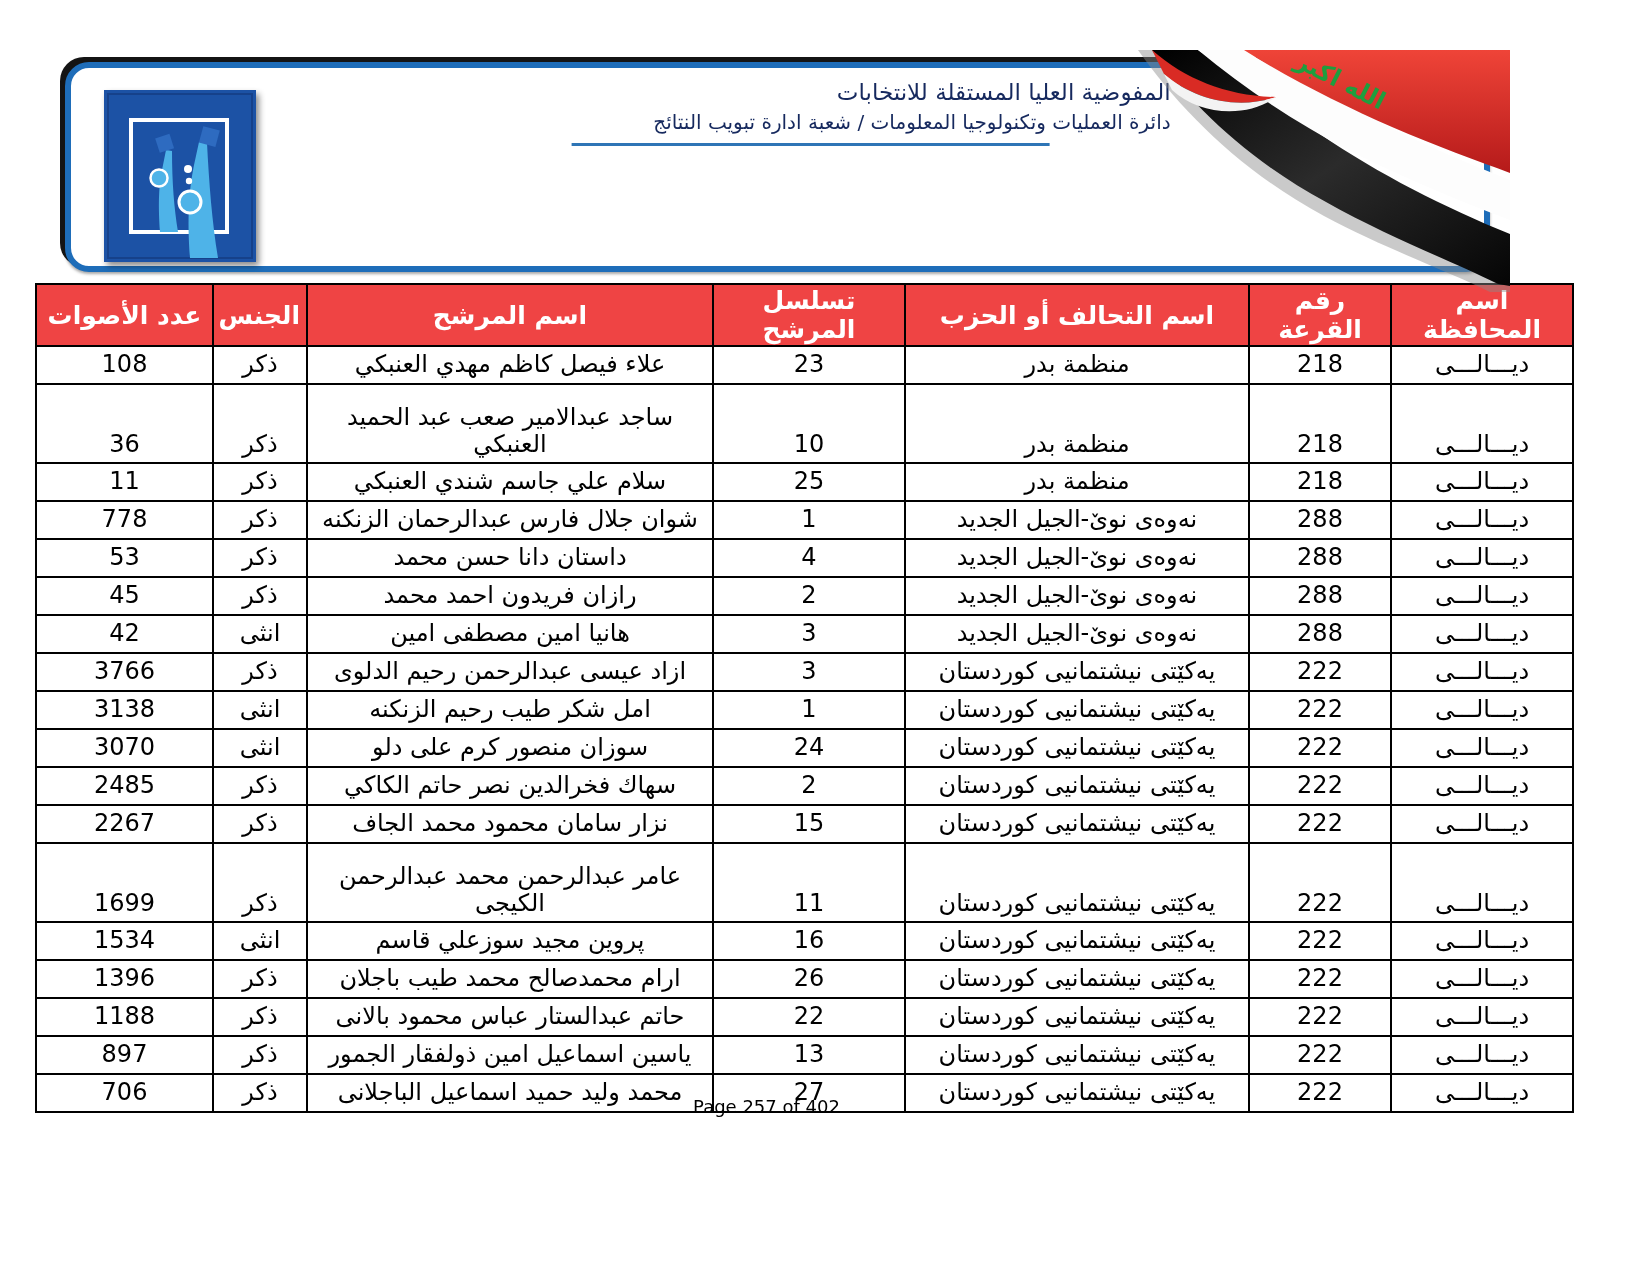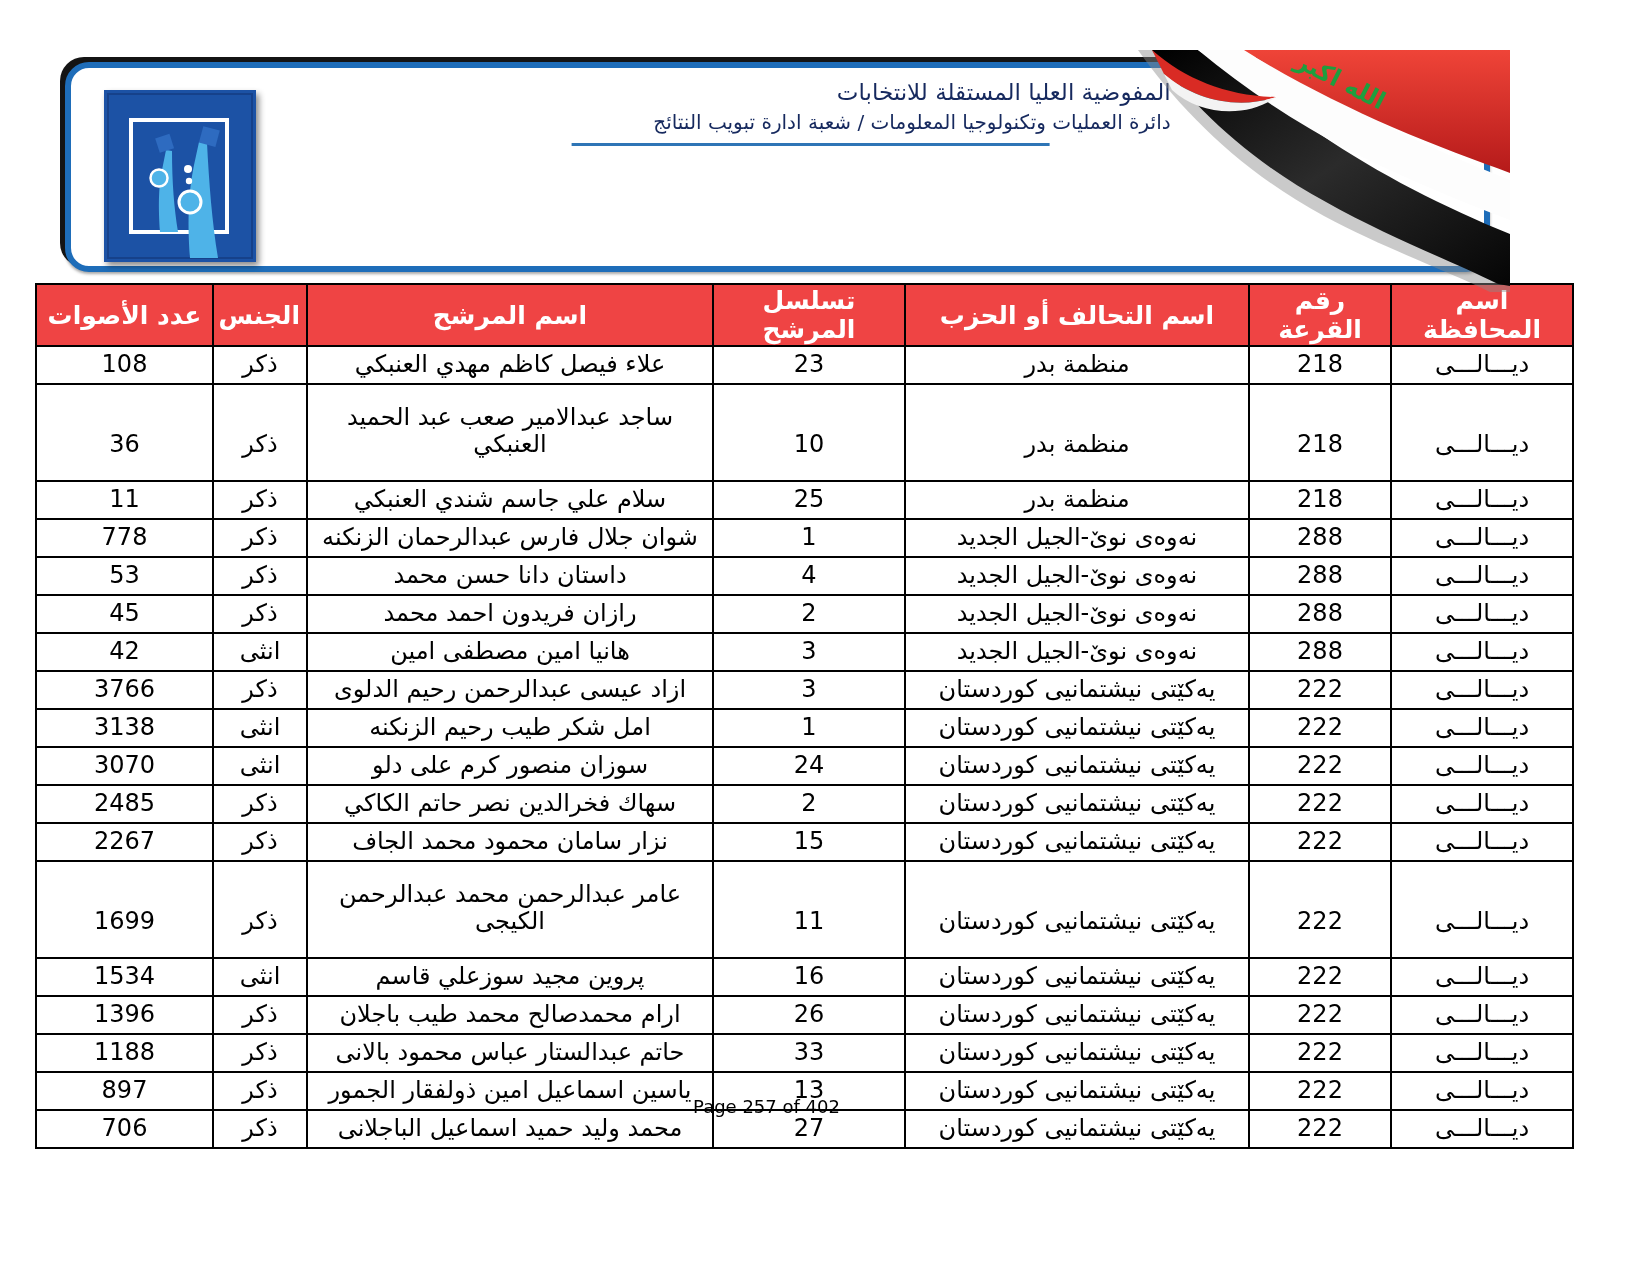--- a/index.html
+++ b/index.html
@@ -36,21 +36,21 @@
   }
   table.results th,table.results td{border:2px solid #000;}
   table.results thead th{
     background:#ef4444;color:#ffffff;font-weight:bold;font-size:25px;
     height:37px;padding:1px 6px;text-align:center;vertical-align:middle;
   }
   table.results tbody td{
     background:#ffffff;color:#000;font-size:24px;height:36px;
     padding:0 8px;text-align:center;vertical-align:middle;line-height:1.15;
   }
-  table.results tbody tr.tall td{height:74px;vertical-align:bottom;padding-bottom:21px;}
+  table.results tbody tr.tall td{height:74px;vertical-align:bottom;padding-bottom:3px;}
   
   table.results th:nth-child(1),table.results td:nth-child(1){width:168px;}
   table.results th:nth-child(2),table.results td:nth-child(2){width:128px;}
   table.results th:nth-child(3),table.results td:nth-child(3){width:330px;}
   table.results th:nth-child(4),table.results td:nth-child(4){width:178px;}
   table.results th:nth-child(5),table.results td:nth-child(5){width:392px;margin-left:8px;}
   table.results th:nth-child(6),table.results td:nth-child(6){width:80px;}
   table.results th:nth-child(7),table.results td:nth-child(7){width:163px;}
   td.cell-name{font-family:"DejaVu Serif","DejaVu Sans",serif;}
   td.cell-votes,td.cell-seq,td.cell-lottery{font-size:25px;}
@@ -264,21 +264,21 @@
         <td class="cell-party">يەكێتى نيشتمانيى كوردستان</td>
         <td class="cell-seq">26</td>
         <td class="cell-name">ارام محمدصالح محمد طيب باجلان</td>
         <td class="cell-gender">ذكر</td>
         <td class="cell-votes">1396</td>
       </tr>
       <tr>
         <td class="cell-governorate">ديـــالـــى</td>
         <td class="cell-lottery">222</td>
         <td class="cell-party">يەكێتى نيشتمانيى كوردستان</td>
-        <td class="cell-seq">33</td>
+        <td class="cell-seq">22</td>
         <td class="cell-name">حاتم عبدالستار عباس محمود بالانى</td>
         <td class="cell-gender">ذكر</td>
         <td class="cell-votes">1188</td>
       </tr>
       <tr>
         <td class="cell-governorate">ديـــالـــى</td>
         <td class="cell-lottery">222</td>
         <td class="cell-party">يەكێتى نيشتمانيى كوردستان</td>
         <td class="cell-seq">13</td>
         <td class="cell-name">ياسين اسماعيل امين ذولفقار الجمور</td>

